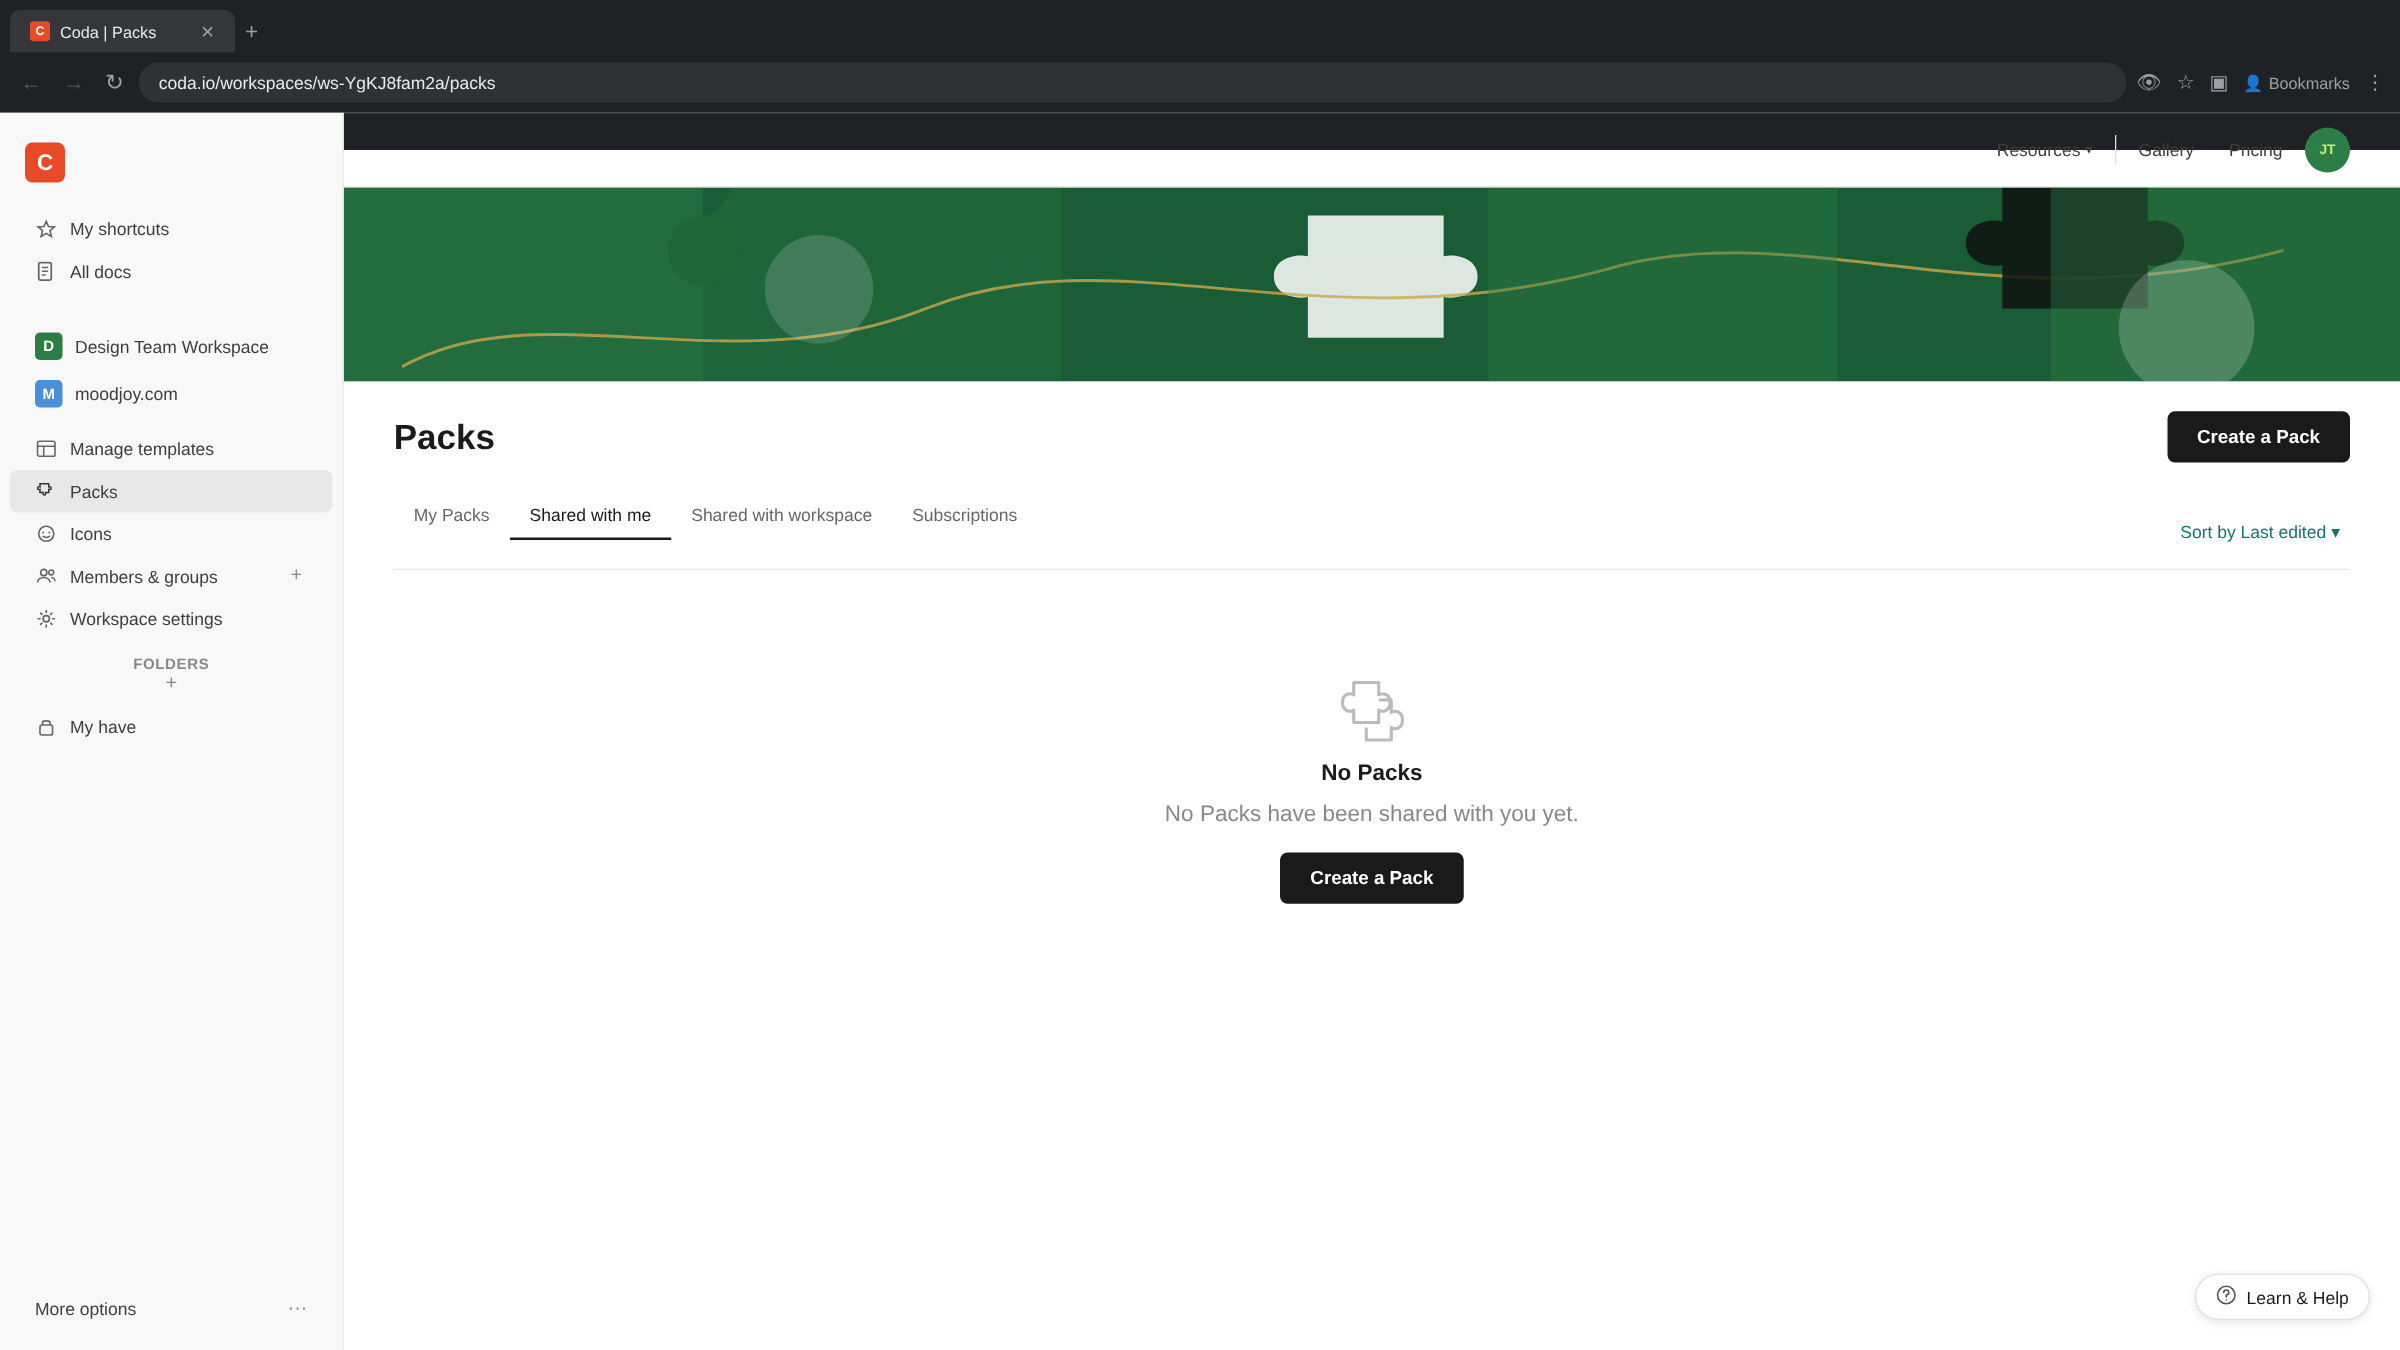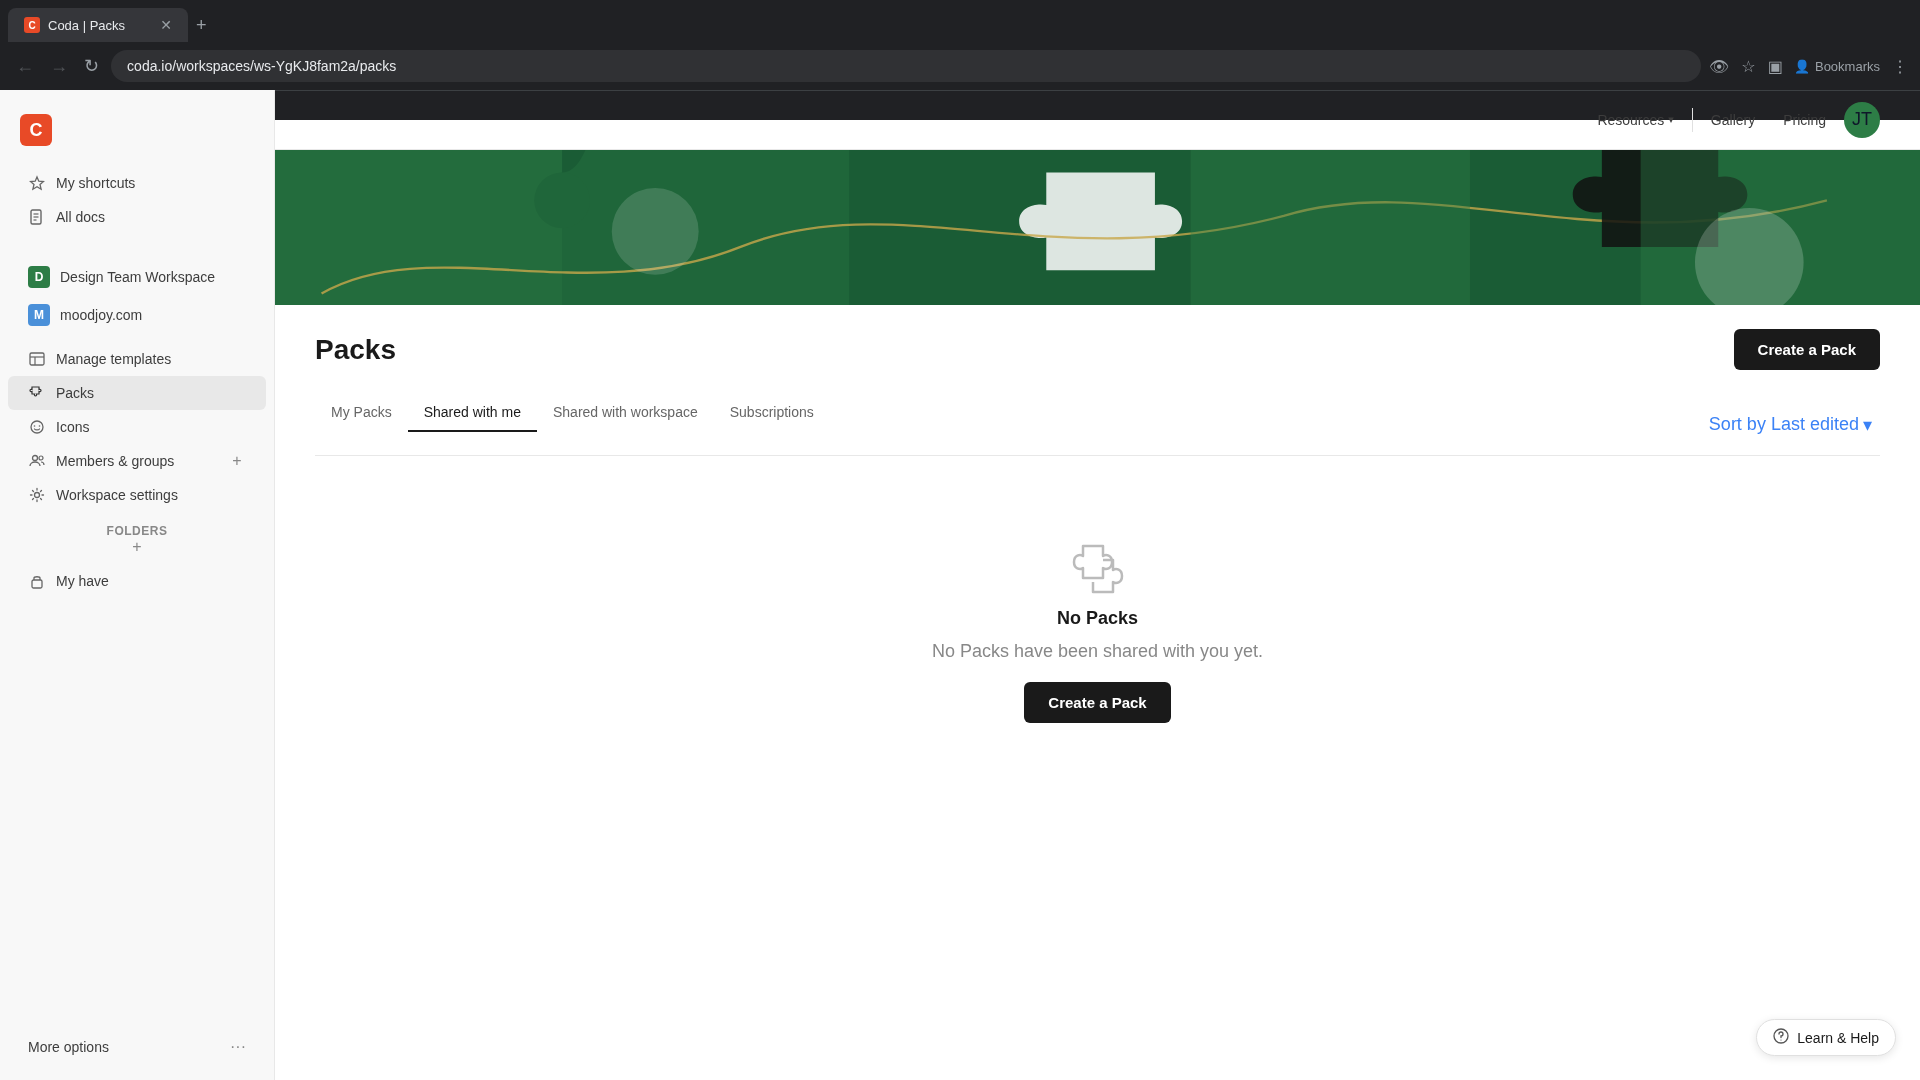--- a/index.html
+++ b/index.html
@@ -44,41 +44,41 @@
     .more-options-dots { color: #888; font-size: 16px; margin-left: auto; }
 
     
     .main { flex: 1; display: flex; flex-direction: column; overflow: hidden; }
 
     
     .top-nav { height: 60px; border-bottom: 1px solid #e8e8e8; display: flex; align-items: center; padding: 0 40px; gap: 24px; flex-shrink: 0; }
     .nav-links { display: flex; align-items: center; gap: 8px; margin-left: auto; }
     .nav-link { color: #3d3d3d; font-size: 14px; cursor: pointer; padding: 6px 10px; border-radius: 4px; display: flex; align-items: center; gap: 4px; }
     .nav-separator { width: 1px; height: 24px; background: #e0e0e0; }
-    .user-avatar { width: 36px; height: 36px; background: #2d7d46; border-radius: 50%; display: flex; align-items: center; justify-content: center; color: #0f172a; font-size: 18px; font-weight: normal; cursor: pointer; }
+    .user-avatar { width: 36px; height: 36px; background: #2d7d46; border-radius: 50%; display: flex; align-items: center; justify-content: center; color: #bef264; font-size: 11px; font-weight: bold; cursor: pointer; }
 
     
     .content { flex: 1; overflow-y: auto; }
     .hero-banner { width: 100%; height: 155px; background: #1a6b3c; position: relative; overflow: hidden; }
 
     
     .hero-svg { width: 100%; height: 155px; }
 
     .content-body { padding: 24px 40px; }
     .page-header { display: flex; align-items: center; justify-content: space-between; margin-bottom: 24px; }
     .page-title { font-size: 28px; font-weight: 700; color: #1a1a1a; }
     .create-pack-btn { background: #1a1a1a; color: #fff; border: none; padding: 12px 24px; border-radius: 6px; font-size: 15px; font-weight: 600; cursor: pointer; }
 
     
     .tabs { display: flex; gap: 0; border-bottom: 1px solid #e8e8e8; margin-bottom: 24px; }
     .tab { padding: 10px 16px; font-size: 14px; color: #666; cursor: pointer; border-bottom: 2px solid transparent; margin-bottom: -1px; }
     .tab.active { color: #1a1a1a; border-bottom: 2px solid #1a1a1a; font-weight: 500; }
 
     .sort-control { margin-left: auto; display: flex; align-items: center; }
-    .sort-btn { color: #3b82f6; font-size: 18px; cursor: pointer; display: flex; align-items: center; gap: 4px; background: none; border: none; padding: 8px; }
+    .sort-btn { color: #0f766e; font-size: 14px; cursor: pointer; display: flex; align-items: center; gap: 4px; background: none; border: none; padding: 8px; }
 
     
     .empty-state { display: flex; flex-direction: column; align-items: center; justify-content: flex-end; padding: 80px 0; gap: 12px; }
     .empty-icon { width: 60px; height: 60px; color: #bbb; }
     .empty-title { font-size: 18px; font-weight: 600; color: #1a1a1a; }
     .empty-desc { font-size: 18px; color: #888; }
     .empty-btn { background: #1a1a1a; color: #fff; border: none; padding: 12px 24px; border-radius: 6px; font-size: 15px; font-weight: 600; cursor: pointer; margin-top: 8px; }
 
     
     .learn-help { position: fixed; bottom: 24px; right: 24px; background: #fff; border: 1px solid #e0e0e0; border-radius: 20px; padding: 8px 16px; display: flex; align-items: center; gap: 8px; font-size: 14px; color: #1a1a1a; cursor: pointer; box-shadow: 0 2px 8px rgba(0,0,0,0.1); }

